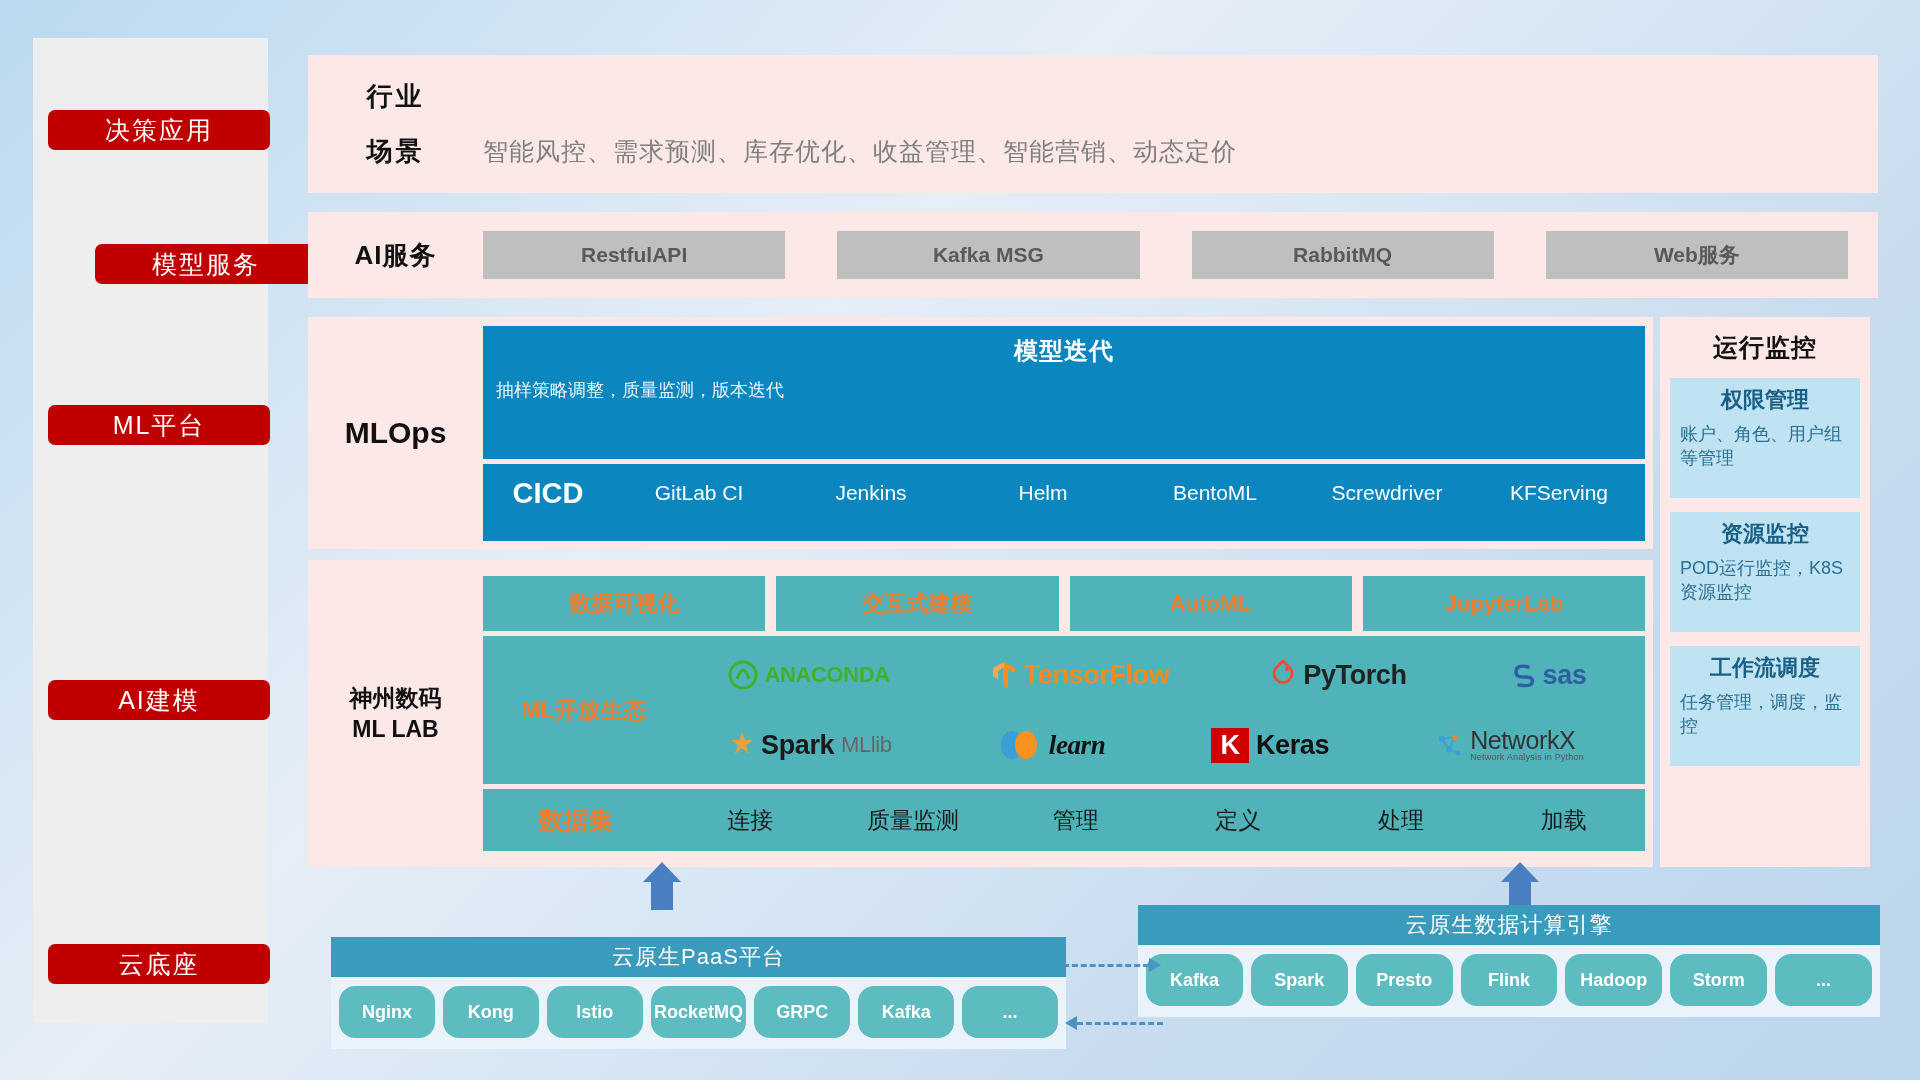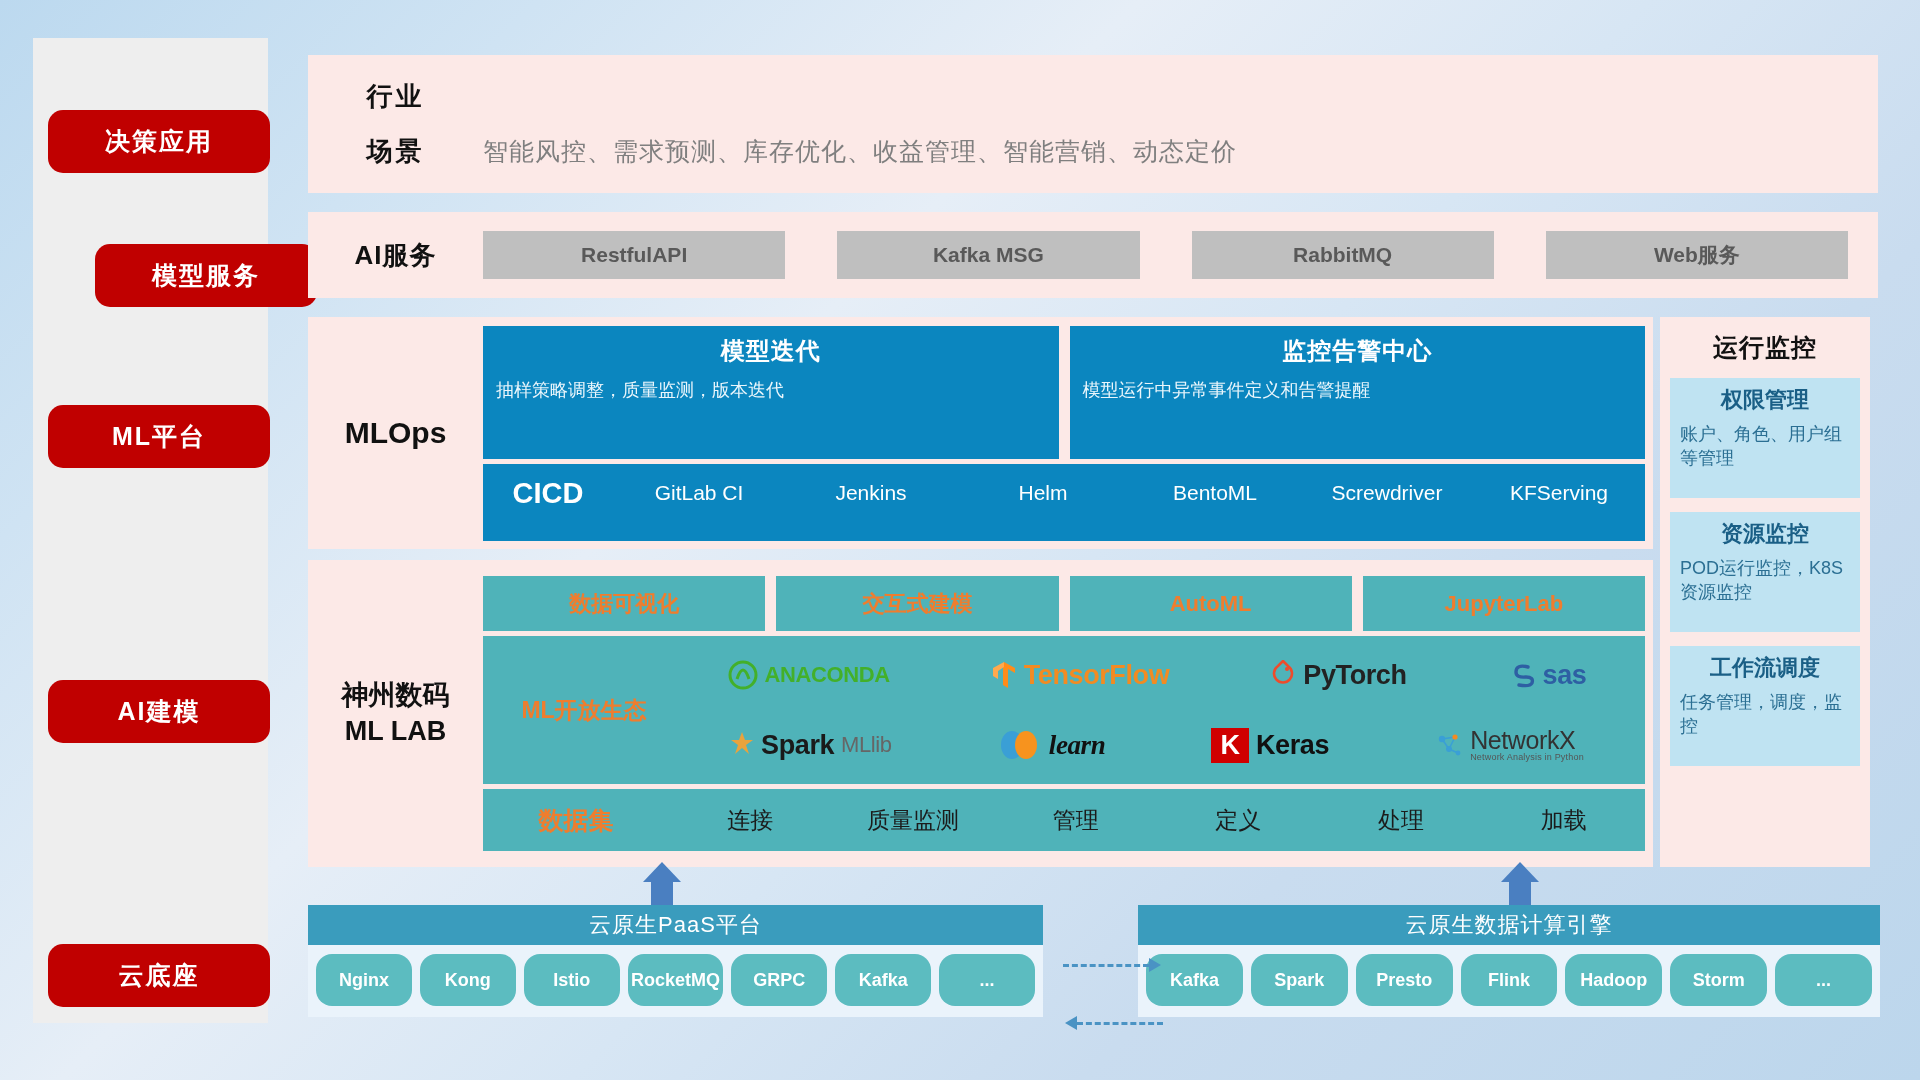--- a/index.html
+++ b/index.html
@@ -16,25 +16,25 @@
   
   .left-rail {
     position: absolute; left: 33px; top: 38px;
     width: 235px; height: 985px;
     background: #eeeeee;
     display: flex; flex-direction: column;
     align-items: center;
   }
   .rail-pill {
     position: absolute; left: 48px;
-    width: 222px; height: 63px;
+    width: 222px; height: 40px;
     background: #c00000; color: #fff;
-    border-radius: 15px;
+    border-radius: 7px;
     display: flex; align-items: center; justify-content: center;
-    font-size: 25px; font-weight: bold; letter-spacing: 2px;
+    font-size: 25px; font-weight: normal; letter-spacing: 2px;
   }
   .rail-pill.p0 { top: 110px; }
   .rail-pill.p1 { top: 244px; margin-left: 47px; }
   .rail-pill.p2 { top: 405px; }
   .rail-pill.p3 { top: 680px; }
   .rail-pill.p4 { top: 944px; }
 
   
   .main { position: absolute; left: 308px; top: 0; width: 1580px; height: 1080px; }
 
@@ -90,21 +90,21 @@
   .cicd-title { width: 130px; text-align: center; font-size: 29px; font-weight: bold; }
   .cicd-item {
     flex: 1; text-align: center; font-size: 21px; padding: 3px 4px 0 4px;
     line-height: 1.25;
   }
 
   
   .band-lab { top: 560px; height: 307px; width: 1345px; display: flex; align-items: center; }
   .lab-key {
     width: 175px; text-align: center;
-    font-size: 27px; font-weight: bold; color: #111; line-height: 1.32;
+    font-size: 23px; font-weight: bold; color: #111; line-height: 1.32;
   }
   .lab-right { flex: 1; display: flex; flex-direction: column; gap: 5px; padding-right: 8px; }
   .lab-tools { display: flex; gap: 11px; }
   .lab-tool {
     flex: 1; height: 55px; background: #4fb3b9; color: #ef7d2e;
     display: flex; align-items: center; justify-content: center;
     font-size: 22px; font-weight: bold;
   }
   .eco {
     background: #4fb3b9; height: 148px; display: flex; align-items: center;
@@ -141,21 +141,21 @@
   }
   .mon-card h5 {
     text-align: center; font-size: 22px; font-weight: bold; color: #1a5f86;
     margin-bottom: 7px;
   }
   .mon-card p { font-size: 18px; color: #2b6f93; line-height: 1.36; }
 
   
   .cloud { position: absolute; left: 308px; top: 885px; width: 1580px; height: 160px; }
   .cloud-col { position: absolute; top: 20px; }
-  .cloud-left { left: 0; width: 735px; }
+  .cloud-left { left: 23px; width: 735px; margin-top: 32px; }
   .cloud-group {
     background: linear-gradient(180deg,#eaf3fb 0%, #eaf3fb 100%);
     padding-bottom: 7px;
   }
   .cloud-head {
     background: #3a9cbd; color: #fff; height: 40px;
     display: flex; align-items: center; justify-content: center;
     font-size: 22px; letter-spacing: 1px;
   }
   .cloud-chips { display: flex; gap: 8px; padding: 9px 8px 4px 8px; }
@@ -235,24 +235,20 @@
     </div>
   </div>
 
   <div class="band band-mlops">
     <div class="mlops-key">MLOps</div>
     <div class="mlops-right">
       <div class="mlops-cards">
         <div class="mlops-card">
           <h4>模型迭代</h4>
           <p>抽样策略调整，质量监测，版本迭代</p>
-        </div>
-        <div class="mlops-card">
-          <h4>监控告警中心</h4>
-          <p>模型运行中异常事件定义和告警提醒</p>
         </div>
       </div>
       <div class="cicd-bar">
         <div class="cicd-title">CICD</div>
         <div class="cicd-item">GitLab CI</div>
         <div class="cicd-item">Jenkins</div>
         <div class="cicd-item">Helm</div>
         <div class="cicd-item">BentoML</div>
         <div class="cicd-item">Screwdriver</div>
         <div class="cicd-item">KFServing</div>

